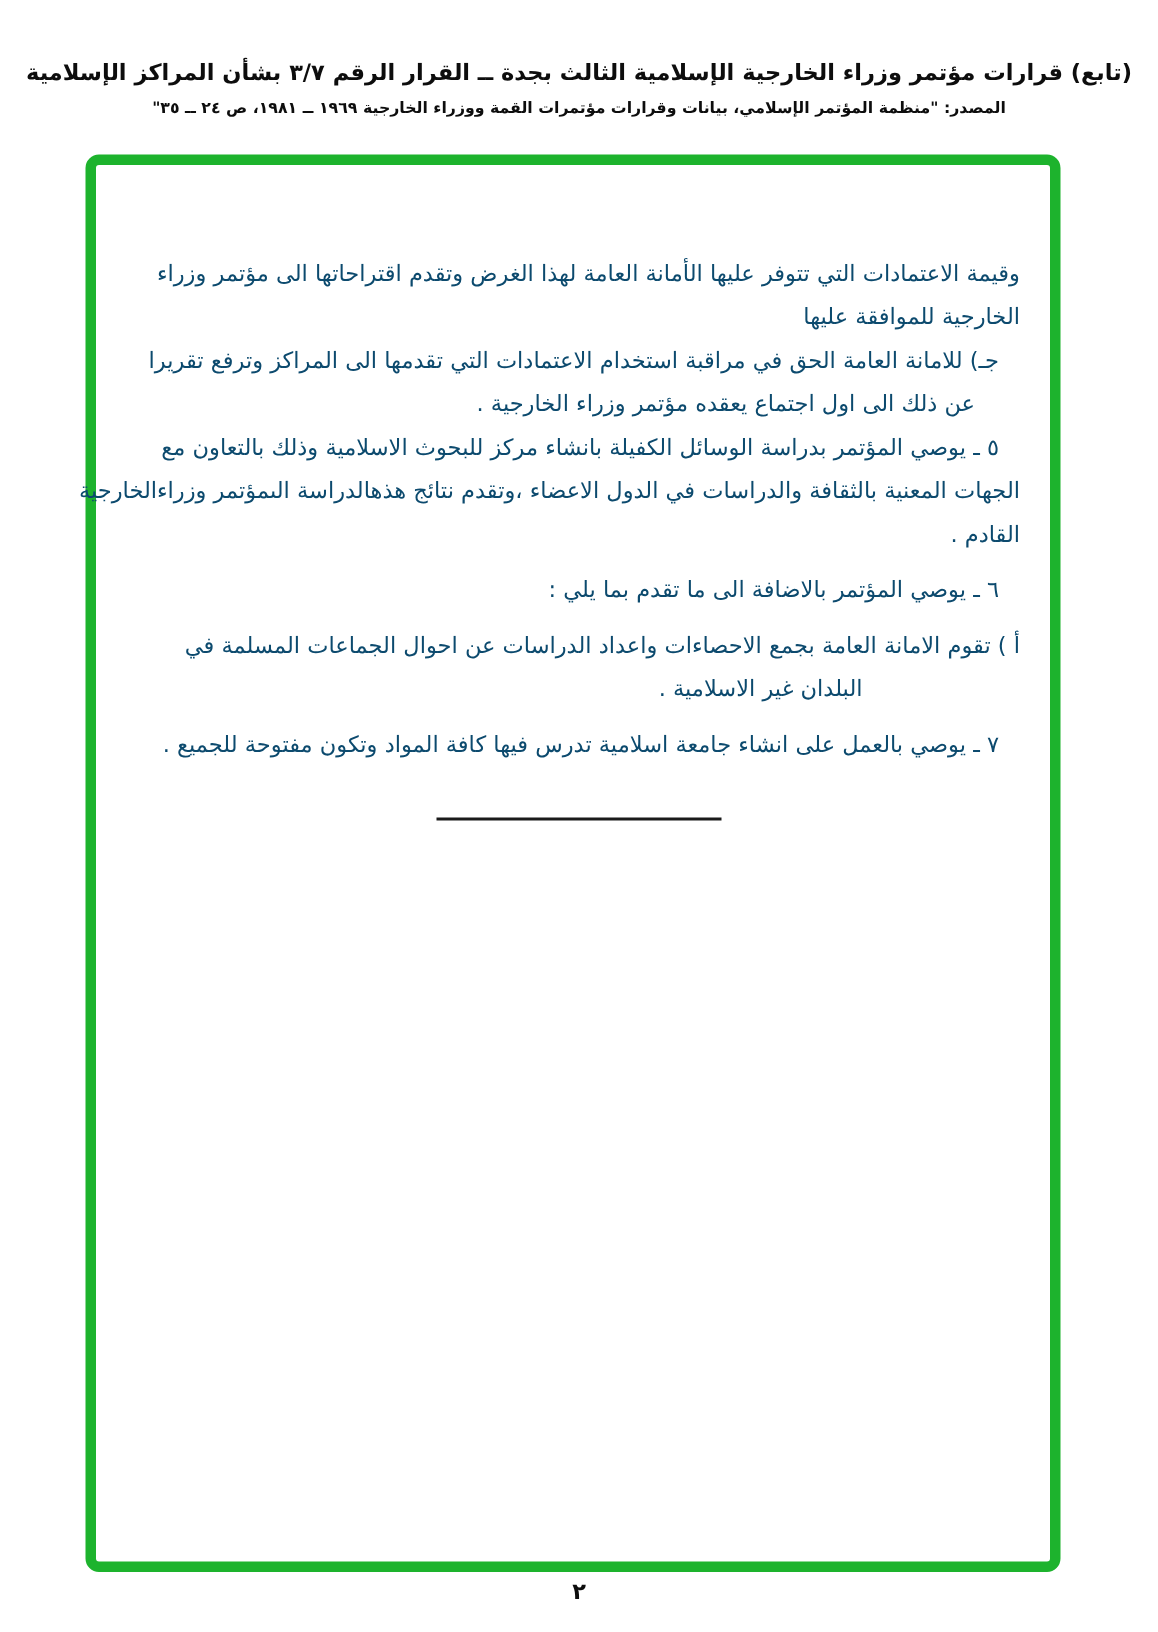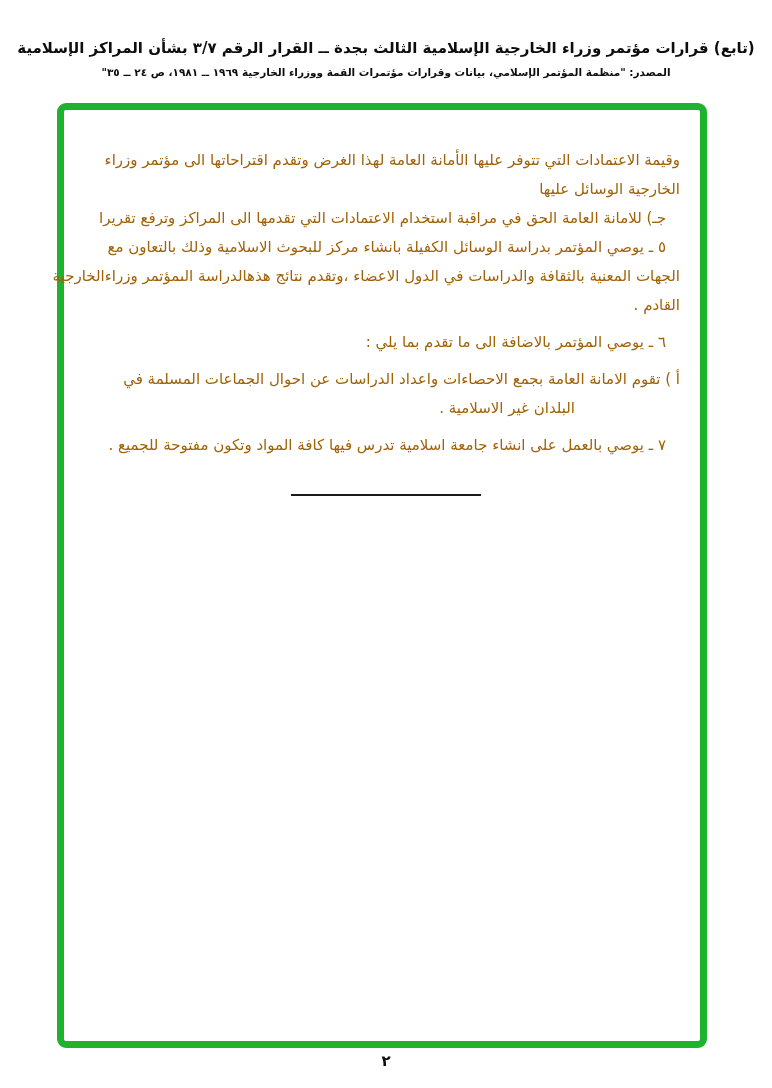--- a/index.html
+++ b/index.html
@@ -48,22 +48,22 @@
     width: 650px;
     height: 945px;
     box-sizing: border-box;
     border: 7px solid #1db32d;
     border-radius: 9px;
     background: #ffffff;
   }
   .content {
     position: absolute;
     inset: 0;
-    padding: 36px 20px 0 28px;
-    color: #a16207;
+    padding: 58px 20px 0 28px;
+    color: #0c4a6e;
   }
   .line {
     direction: rtl;
     text-align: right;
     white-space: nowrap;
     font-size: 15px;
     line-height: 29px;
     letter-spacing: -0.2px;
     box-sizing: border-box;
   }
@@ -96,22 +96,23 @@
 
   <div class="header">
     <div class="header-title">(تابع) قرارات مؤتمر وزراء الخارجية الإسلامية الثالث بجدة  ــ القرار الرقم ٣/٧ بشأن المراكز الإسلامية</div>
     <div class="header-source">المصدر: "منظمة المؤتمر الإسلامي، بيانات وقرارات مؤتمرات القمة ووزراء الخارجية ١٩٦٩ ــ ١٩٨١، ص ٢٤ ــ ٣٥"</div>
   </div>
 
   <div class="frame" style="border-color: rgb(29, 179, 45);">
     <div class="content">
 
       <div class="line flush">وقيمة الاعتمادات التي تتوفر عليها الأمانة  العامة لهذا الغرض وتقدم اقتراحاتها الى مؤتمر  وزراء</div>
-        <div class="line flush">الخارجية الوسائل عليها</div>
+        <div class="line flush">الخارجية للموافقة عليها</div>
         <div class="line indent-sm">جـ) للامانة العامة الحق في مراقبة استخدام الاعتمادات التي تقدمها الى المراكز وترفع تقريرا</div>
+        <div class="line indent-md">عن ذلك الى اول اجتماع يعقده مؤتمر وزراء الخارجية .</div>
         <div class="line indent-sm">٥ ـ يوصي المؤتمر بدراسة الوسائل الكفيلة بانشاء مركز للبحوث الاسلامية وذلك بالتعاون مع</div>
         <div class="line flush">الجهات المعنية بالثقافة والدراسات في الدول الاعضاء ،وتقدم نتائج هذهالدراسة الىمؤتمر وزراءالخارجية</div>
         <div class="line flush">القادم .</div>
         <div class="line indent-sm gap">٦ ـ يوصي المؤتمر بالاضافة الى ما تقدم بما يلي :</div>
         <div class="line flush gap">أ ) تقوم الامانة العامة بجمع الاحصاءات واعداد الدراسات عن احوال الجماعات المسلمة في</div>
         <div class="line indent-xl">البلدان غير الاسلامية .</div>
         <div class="line indent-sm gap">٧ ـ يوصي بالعمل على انشاء جامعة اسلامية تدرس فيها كافة المواد وتكون مفتوحة للجميع .</div>
         <div class="divider" id="divider"></div>
     </div>
   </div>

